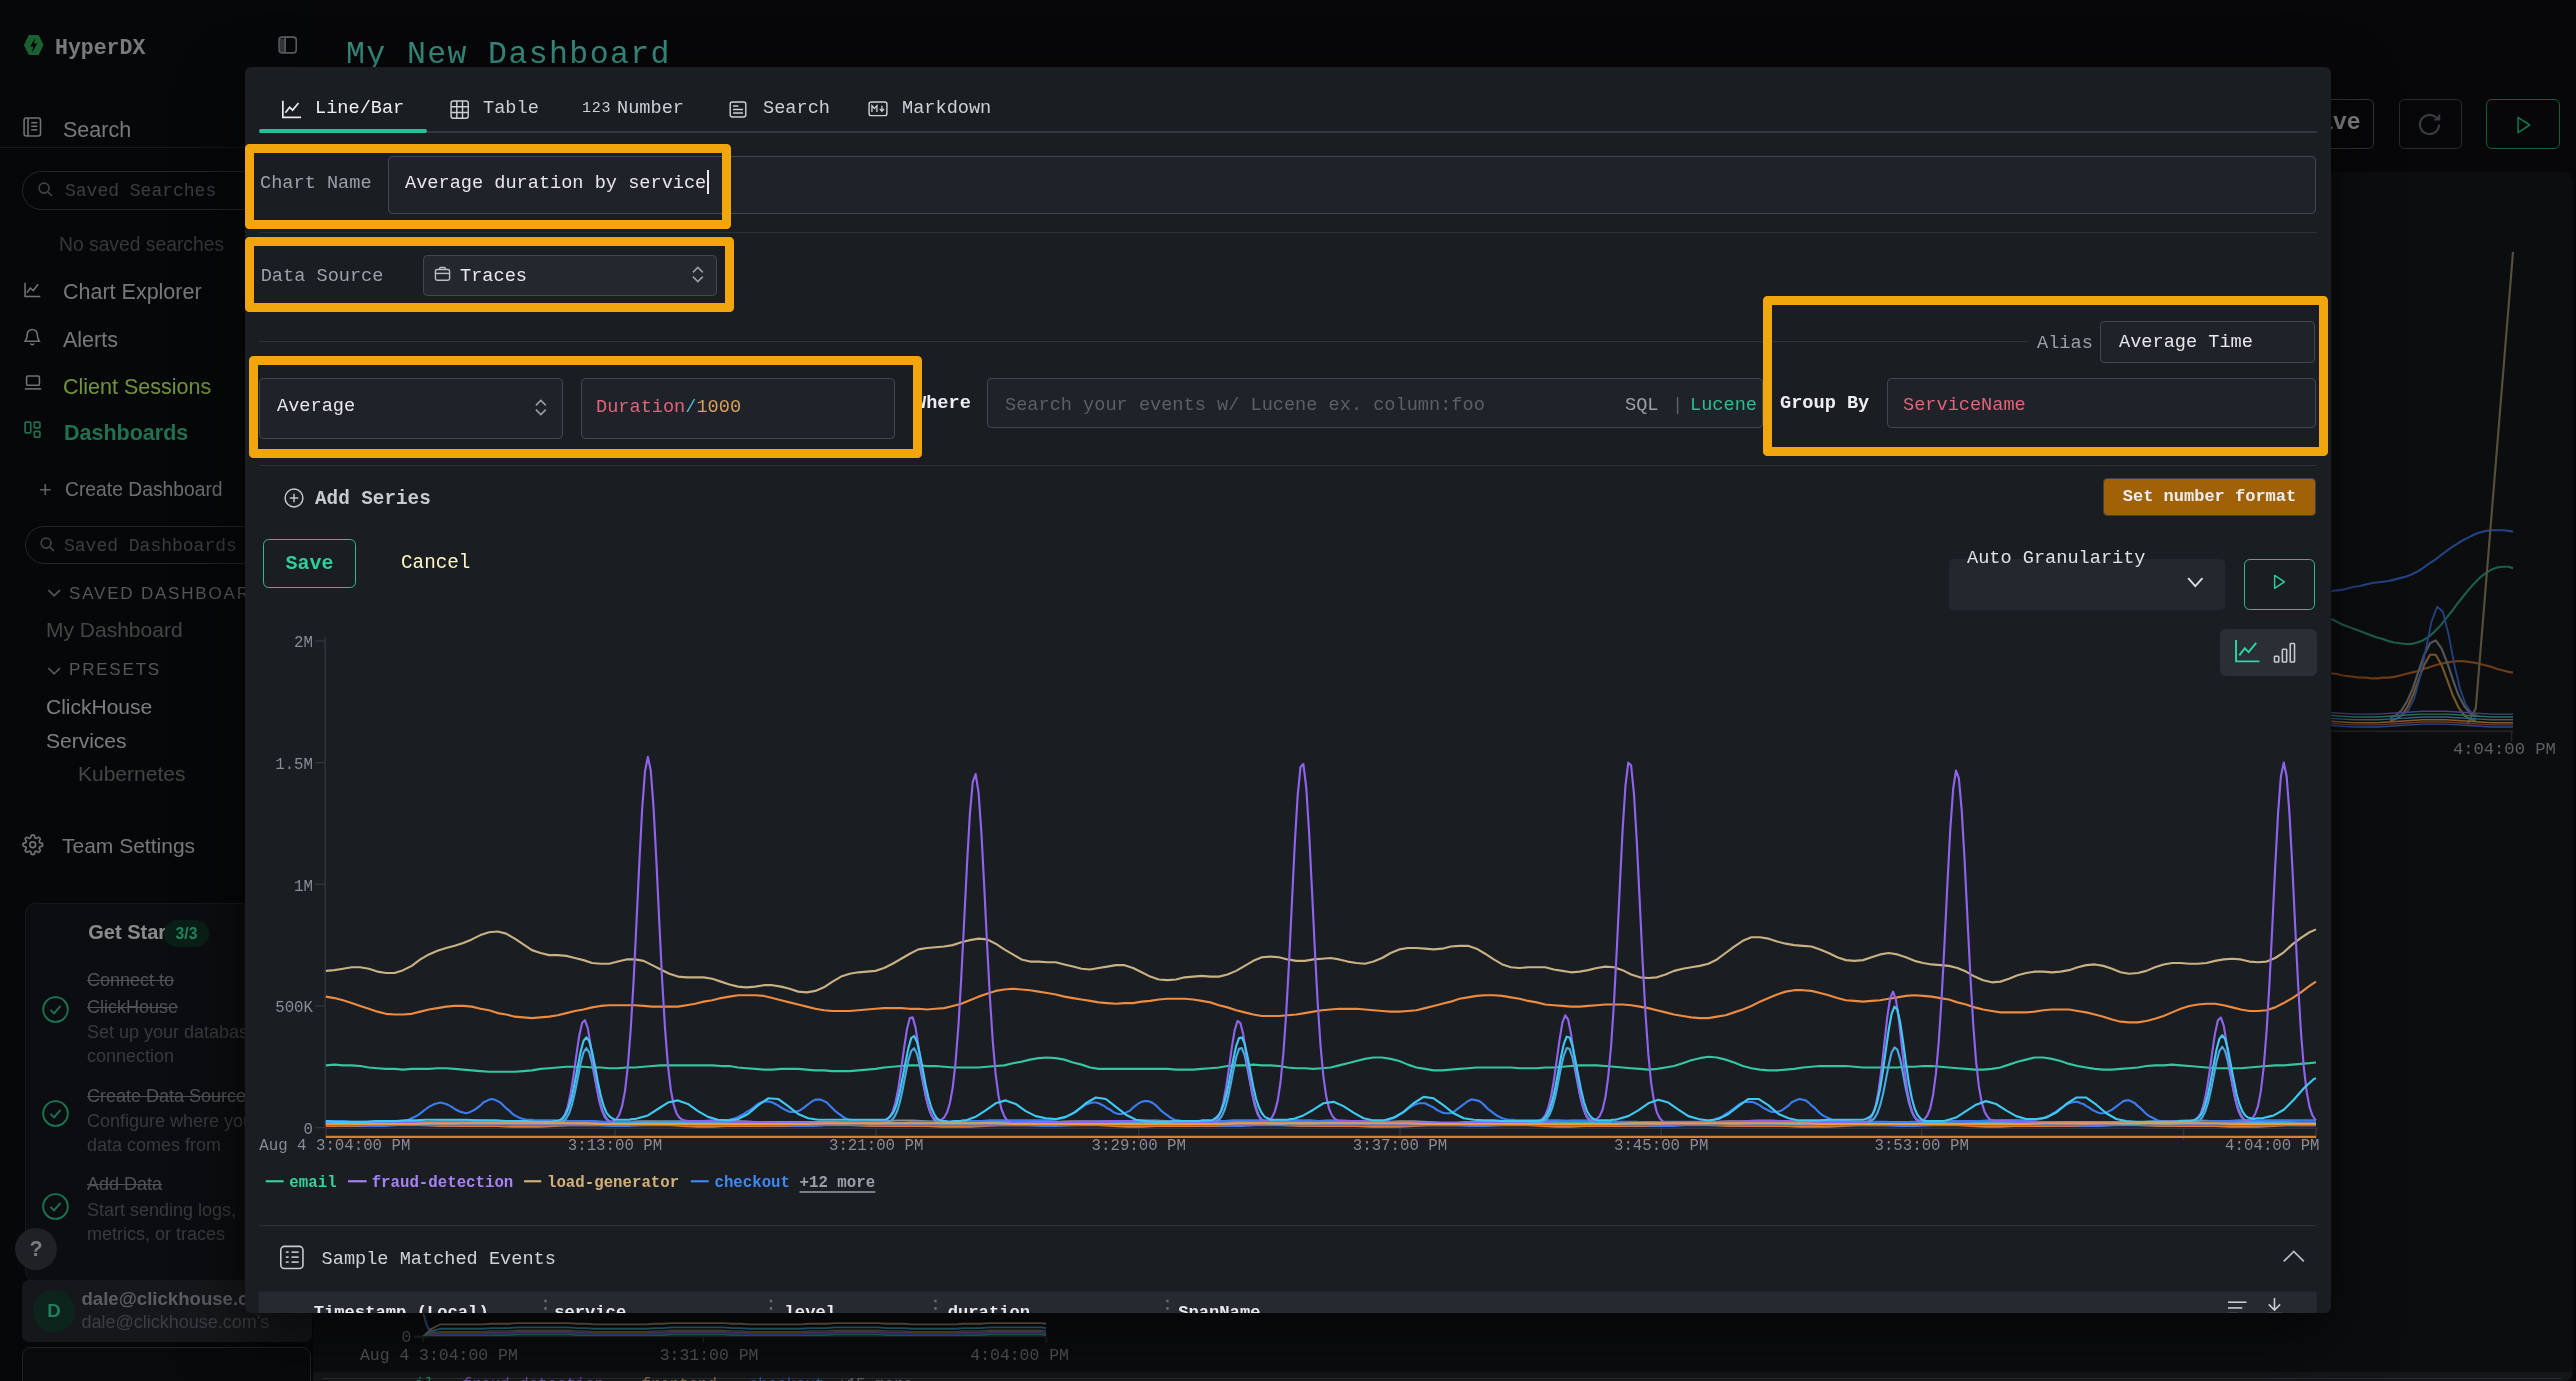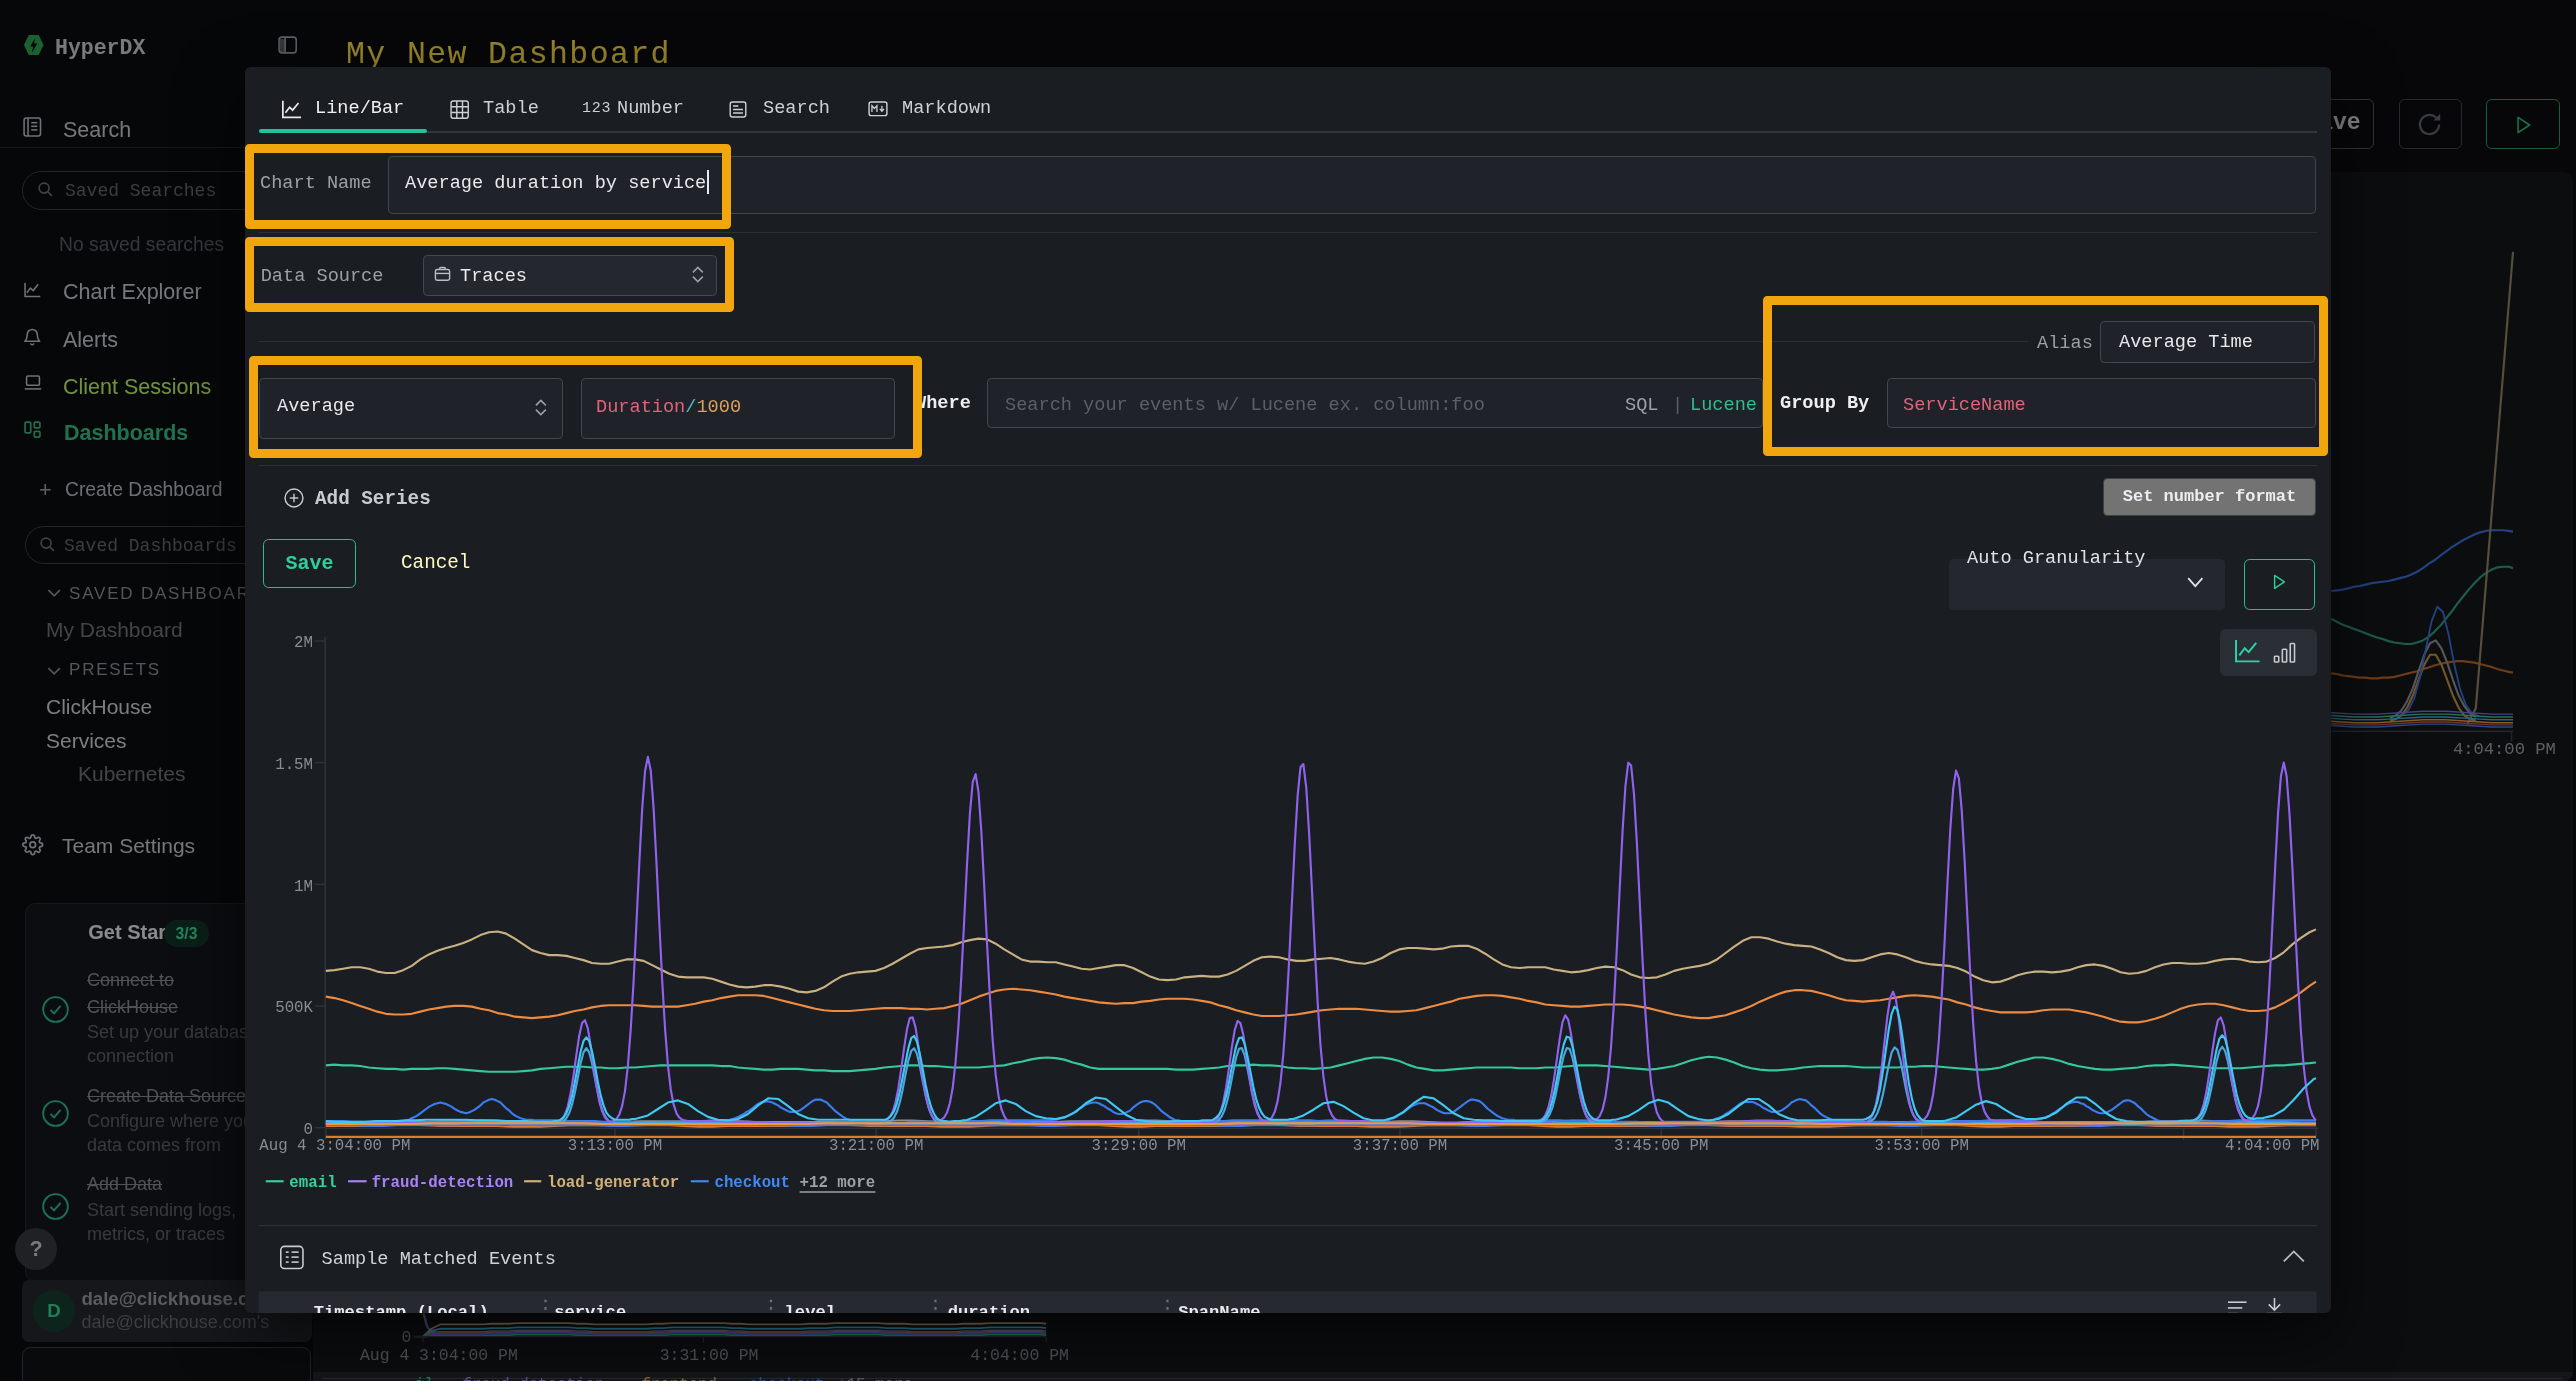--- a/index.html
+++ b/index.html
@@ -140,21 +140,21 @@
     <div class="a" style="left:60px;top:32px;font-size:18px;color:#63686e;white-space:nowrap;">dale@clickhouse.com's</div>
   </div>
 
   <div class="a" style="left:22px;top:1347px;width:289px;height:43px;border:1.4px solid #3a3d42;border-radius:8.6px;background:#101214;"></div>
 
   <svg class="a" style="left:278px;top:36px;" width="19.3" height="18" viewBox="0 0 27 25" fill="none" stroke="#9aa0a8" stroke-width="2.2">
     <rect x="1.5" y="1.5" width="24" height="22" rx="4"></rect>
     <line x1="10" y1="1.5" x2="10" y2="23.5"></line>
   </svg>
   <div class="a" style="left:280px;top:39px;width:5px;height:13.6px;background:#9aa0a8;opacity:.55;"></div>
-  <div class="a mono" style="left:346px;top:37px;font-size:31.5px;color:#fde047;letter-spacing:1.4px;">My New Dashboard</div>
+  <div class="a mono" style="left:346px;top:37px;font-size:31.5px;color:#5eead4;letter-spacing:1.4px;">My New Dashboard</div>
 
   <div class="a mono" style="left:2292px;top:99px;width:82px;height:50px;border:1.4px solid #53575e;border-radius:5.7px;color:#d7dade;font-weight:bold;font-size:23px;text-align:center;line-height:47px;">Save</div>
   <div class="a" style="left:2399px;top:99px;width:63px;height:50px;border:1.4px solid #41464d;border-radius:5.7px;"></div>
   <svg class="a" style="left:2416px;top:111px;" width="27" height="27" viewBox="0 0 24 24" fill="none" stroke="#5d646c" stroke-width="2">
     <path d="M20.5 12a8.5 8.5 0 1 1-2.5-6"></path>
     <path d="M21.5 2.5 L21.5 8.5 L15.5 8.5 Z" fill="#5d646c" stroke="none"></path>
   </svg>
   <div class="a" style="left:2486px;top:99px;width:74px;height:50px;border:1.4px solid #1e9e63;border-radius:5.7px;"></div>
   <svg class="a" style="left:2516px;top:116px;" width="15.7" height="18" viewBox="0 0 24 28" fill="none" stroke="#25c07a" stroke-width="2.4">
     <path d="M3 2 L21 14 L3 26 Z" stroke-linejoin="round"></path>
@@ -285,21 +285,21 @@
   <div class="a" style="left:1658px;top:328px;font-size:18.6px;color:#e0637a;">ServiceName</div>
 
   <div class="a" style="left:13.6px;top:398px;width:2058px;height:1.4px;background:#2d3136;"></div>
 
   <svg class="a" style="left:39px;top:421px;" width="20" height="20" viewBox="0 0 28 28" fill="none" stroke="#c8ccd0" stroke-width="2">
     <circle cx="14" cy="14" r="12.5"></circle>
       <line x1="14" y1="8" x2="14" y2="20"></line>
       <line x1="8" y1="14" x2="20" y2="14"></line>
   </svg>
   <div class="a" style="left:70px;top:421px;font-size:19.3px;font-weight:bold;color:#c8ccd0;">Add Series</div>
-  <div class="a" style="left:1858px;top:411px;width:213px;height:38px;background:#737373;border:1.4px solid #3c4046;border-radius:4.3px;color:#eceef1;font-weight:bold;font-size:17px;text-align:center;line-height:35px;">Set number format</div>
+  <div class="a" style="left:1858px;top:411px;width:213px;height:38px;background:#a16207;border:1.4px solid #3c4046;border-radius:4.3px;color:#eceef1;font-weight:bold;font-size:17px;text-align:center;line-height:35px;">Set number format</div>
 
   <div class="a" style="left:18px;top:472px;width:93px;height:49px;border:1.4px solid #2abd8d;border-radius:5.7px;color:#2fcf9a;font-weight:bold;font-size:20px;text-align:center;line-height:47px;">Save</div>
   <div class="a" style="left:156px;top:485px;font-size:19.3px;color:#fef9c3;">Cancel</div>
 
   <div class="a" style="left:1704px;top:492px;width:276px;height:51px;background:#24272d;border-radius:4.3px;"></div>
   <div class="a" style="left:1722px;top:481px;font-size:18.6px;color:#dfe2e5;">Auto Granularity</div>
   <svg class="a" style="left:1941px;top:509px;" width="18.6" height="13" viewBox="0 0 26 18" fill="none" stroke="#dfe2e5" stroke-width="2.6">
     <path d="M3 3 L13 14 L23 3"></path>
   </svg>
   <div class="a" style="left:1999px;top:492px;width:71px;height:51px;border:1.4px solid #2abd8d;border-radius:5.7px;"></div>

